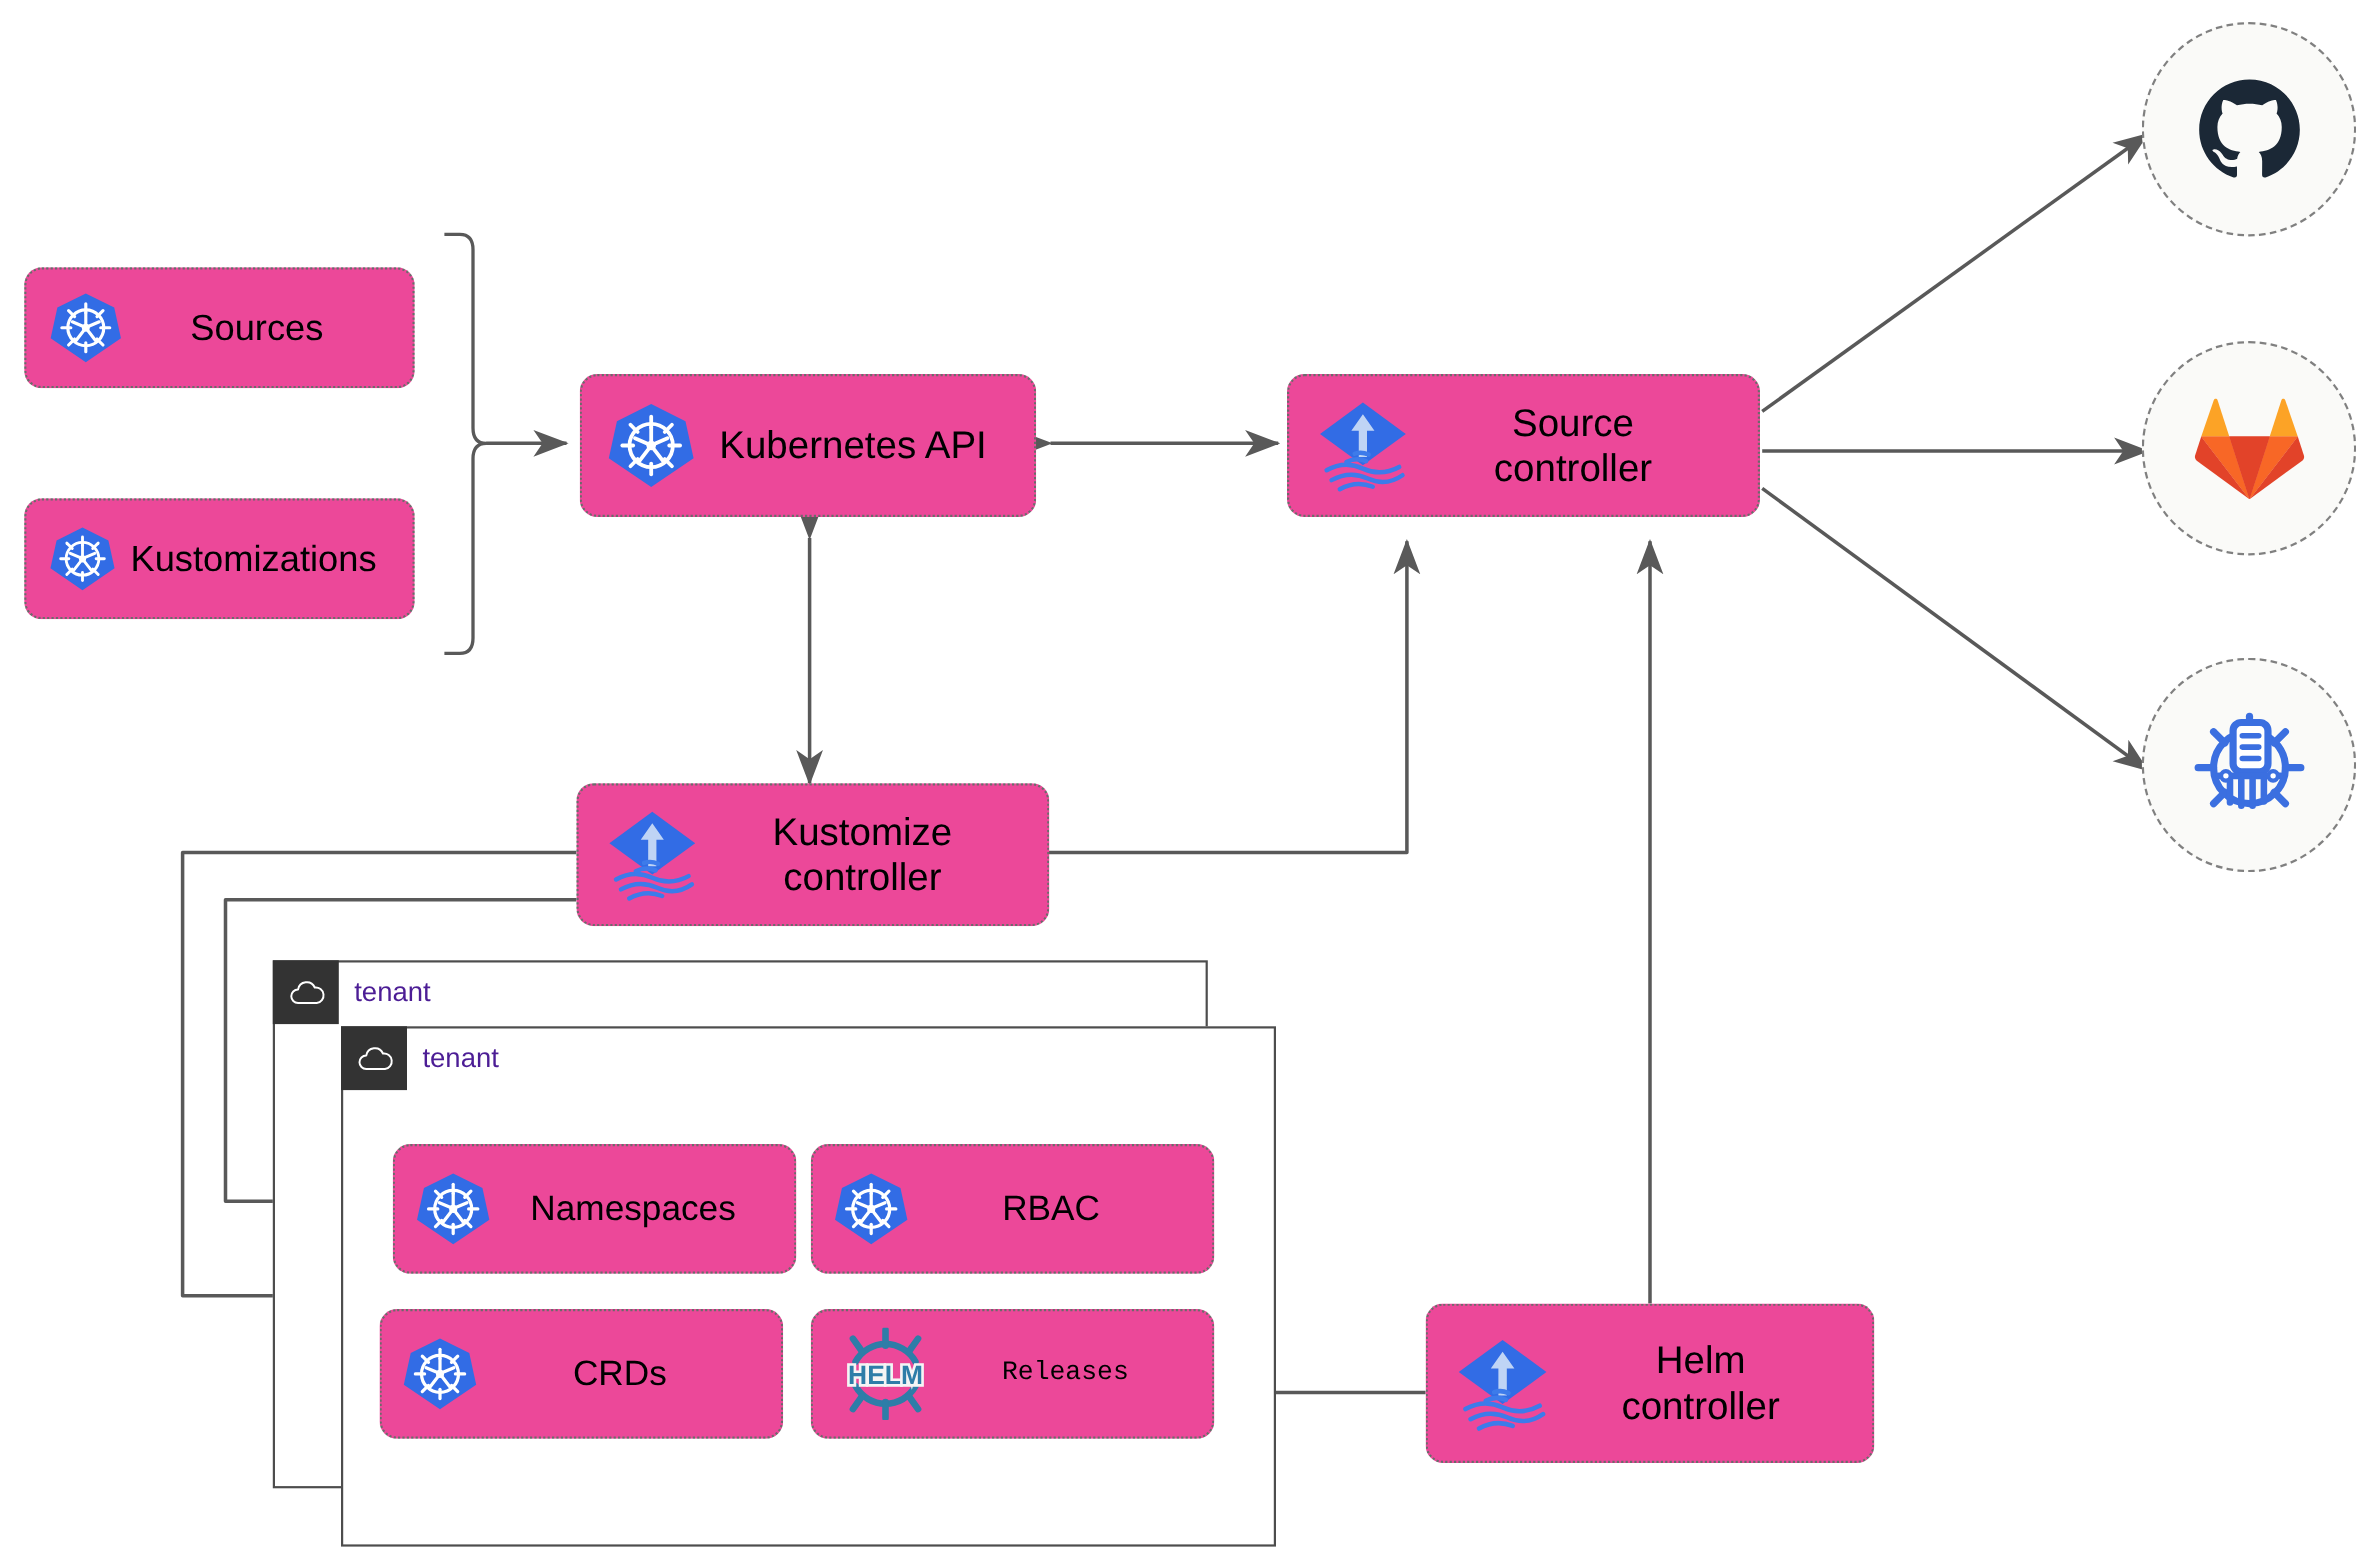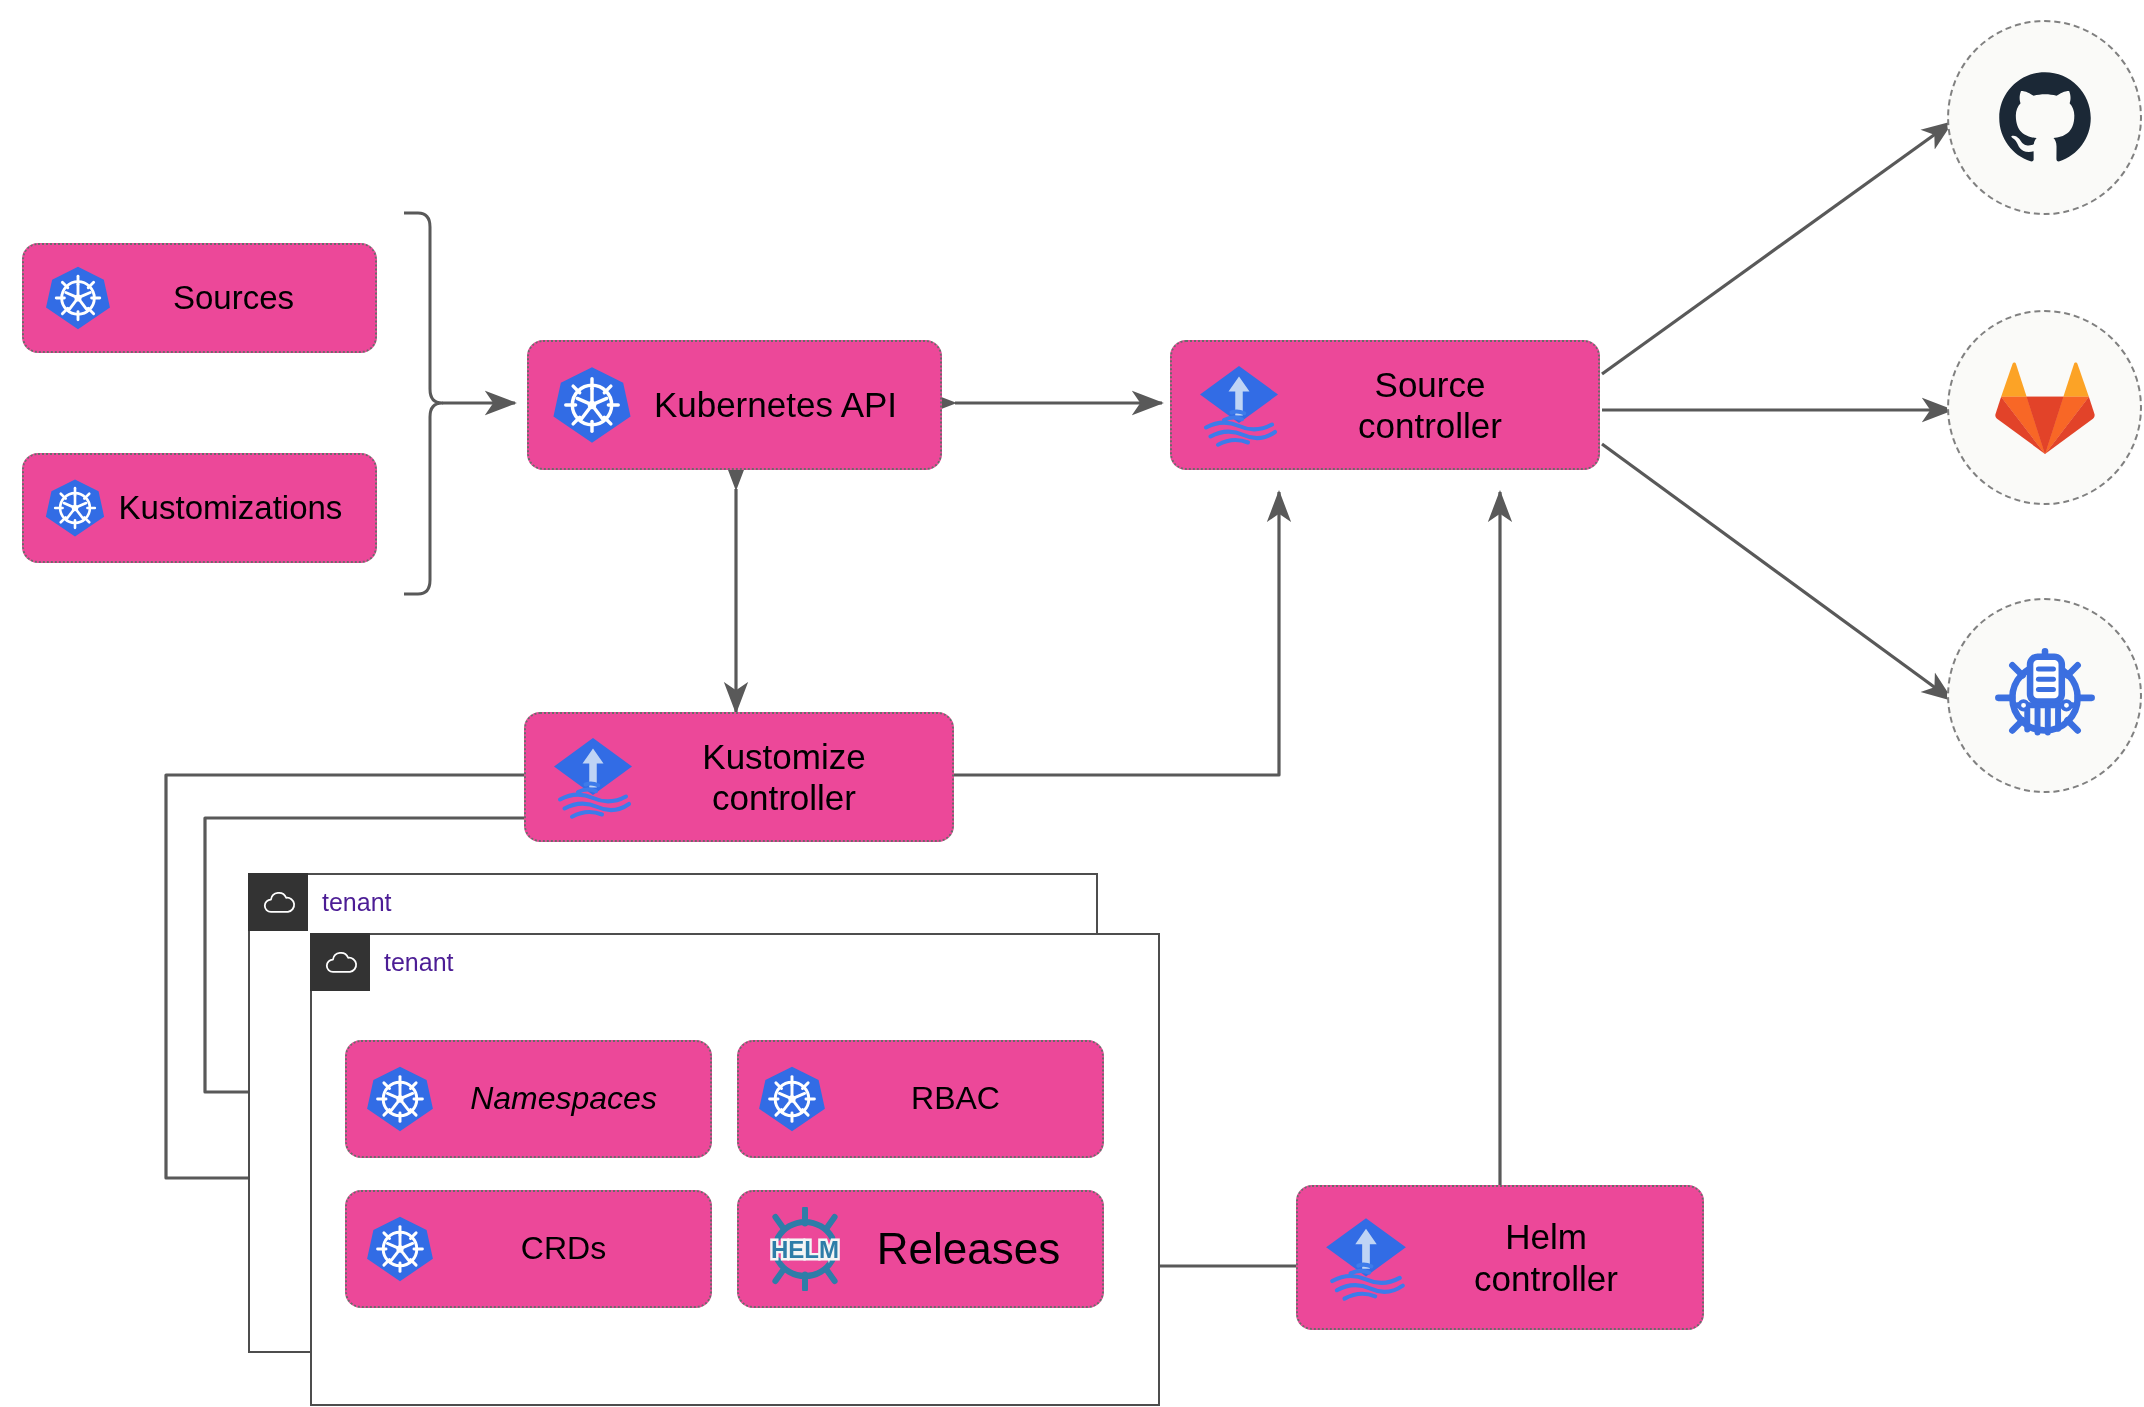--- a/index.html
+++ b/index.html
@@ -309,21 +309,21 @@
       <span style="line-height:0;">
         <svg viewBox="0 0 40 26" width="34" height="23" aria-hidden="true">
           <path d="M10.5,24 A7.2,7.2 0 0 1 10.5,9.6 A9.4,9.4 0 0 1 28.4,7.4
                    A6.6,6.6 0 0 1 30.5,24 Z" fill="none" stroke="#ffffff" stroke-width="2.1" stroke-linejoin="round"></path>
         </svg>
       </span>
     </div>
     <span class="tabname" style="left:72px;">tenant</span>
   </div>
 
-  <div class="card" style="left:345px;top:1040px;width:367px;height:118px;padding:0 18px;z-index:3;font-style:italic;">
+  <div class="card" style="left:357px;top:1040px;width:367px;height:118px;padding:0 18px;z-index:3;">
     <span class="ico" style="width:70px;height:70px;">
       <svg viewBox="0 0 100 100" width="70" height="70" aria-hidden="true">
         <polygon points="50,4 88,23 97,64 50,96 3,64 12,23" fill="#326CE5"></polygon>
         <g stroke="#ffffff" stroke-width="4.2" fill="none" stroke-linecap="round">
           <circle cx="50" cy="50" r="24"></circle>
           <circle cx="50" cy="50" r="5.3" fill="#ffffff" stroke="none"></circle>
           <line x1="50" y1="18" x2="50" y2="30"></line>
             <line x1="50" y1="70" x2="50" y2="82"></line>
           <line x1="18" y1="50" x2="30" y2="50"></line>
             <line x1="70" y1="50" x2="82" y2="50"></line>
@@ -403,16 +403,16 @@
           <line x1="60" y1="2" x2="60" y2="20"></line>
           <line x1="60" y1="84" x2="60" y2="102"></line>
           <line x1="23" y1="12" x2="33" y2="26"></line>
           <line x1="97" y1="12" x2="87" y2="26"></line>
           <line x1="23" y1="92" x2="33" y2="78"></line>
           <line x1="97" y1="92" x2="87" y2="78"></line>
         </g>
         <text x="60" y="63" text-anchor="middle" font-family="Liberation Sans, sans-serif" font-size="30" font-weight="bold" fill="#2E7DA8" stroke="#F5F5F5" stroke-width="6" paint-order="stroke">HELM</text>
       </svg>
     </span>
-    <span class="lbl" style="font-size:44px;">Releases</span>
+    <span class="lbl" style="font-size:24px;font-family:Liberation Mono, monospace;">Releases</span>
   </div>
 
 </div>
 
 </body></html>

